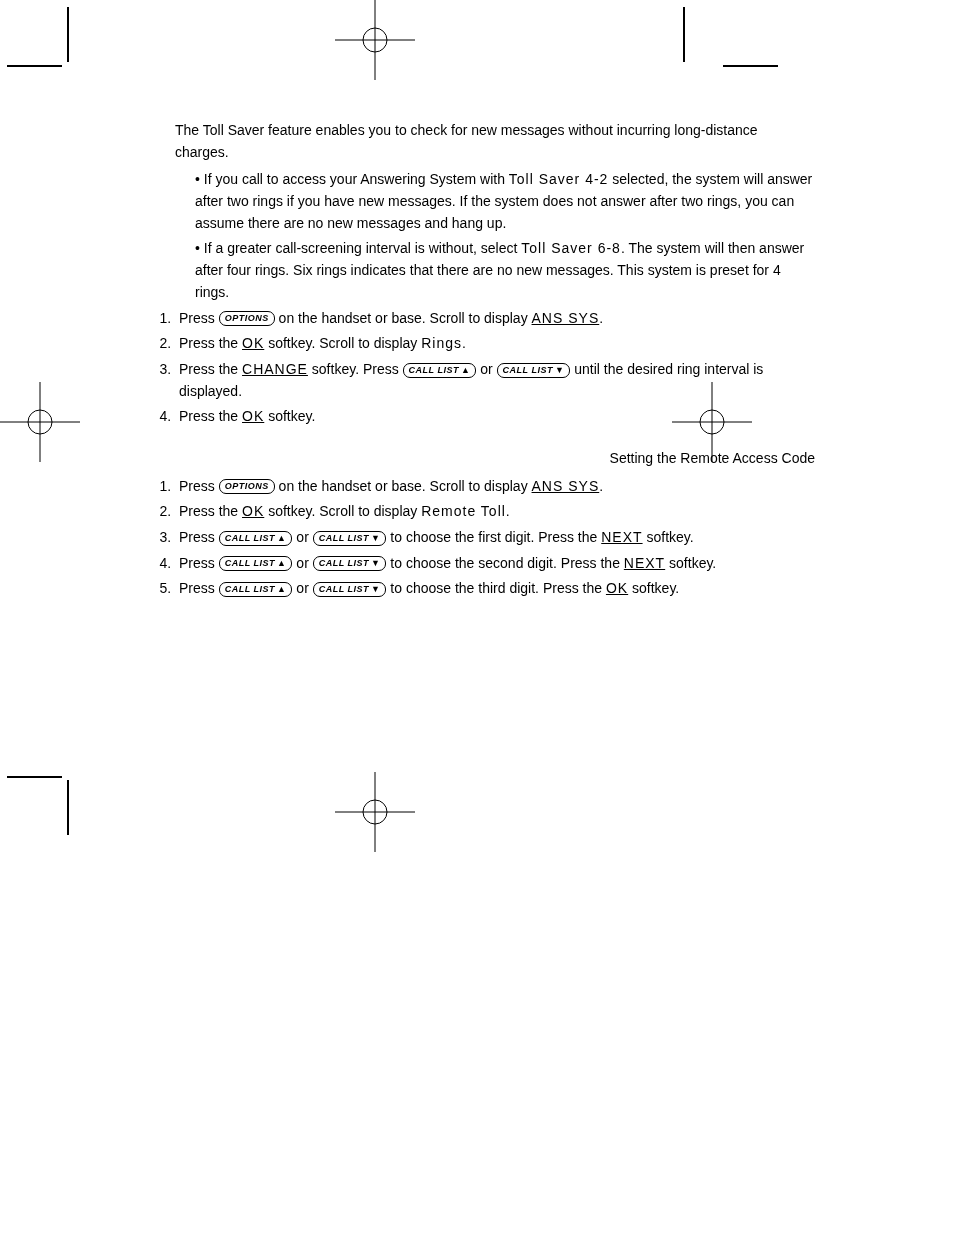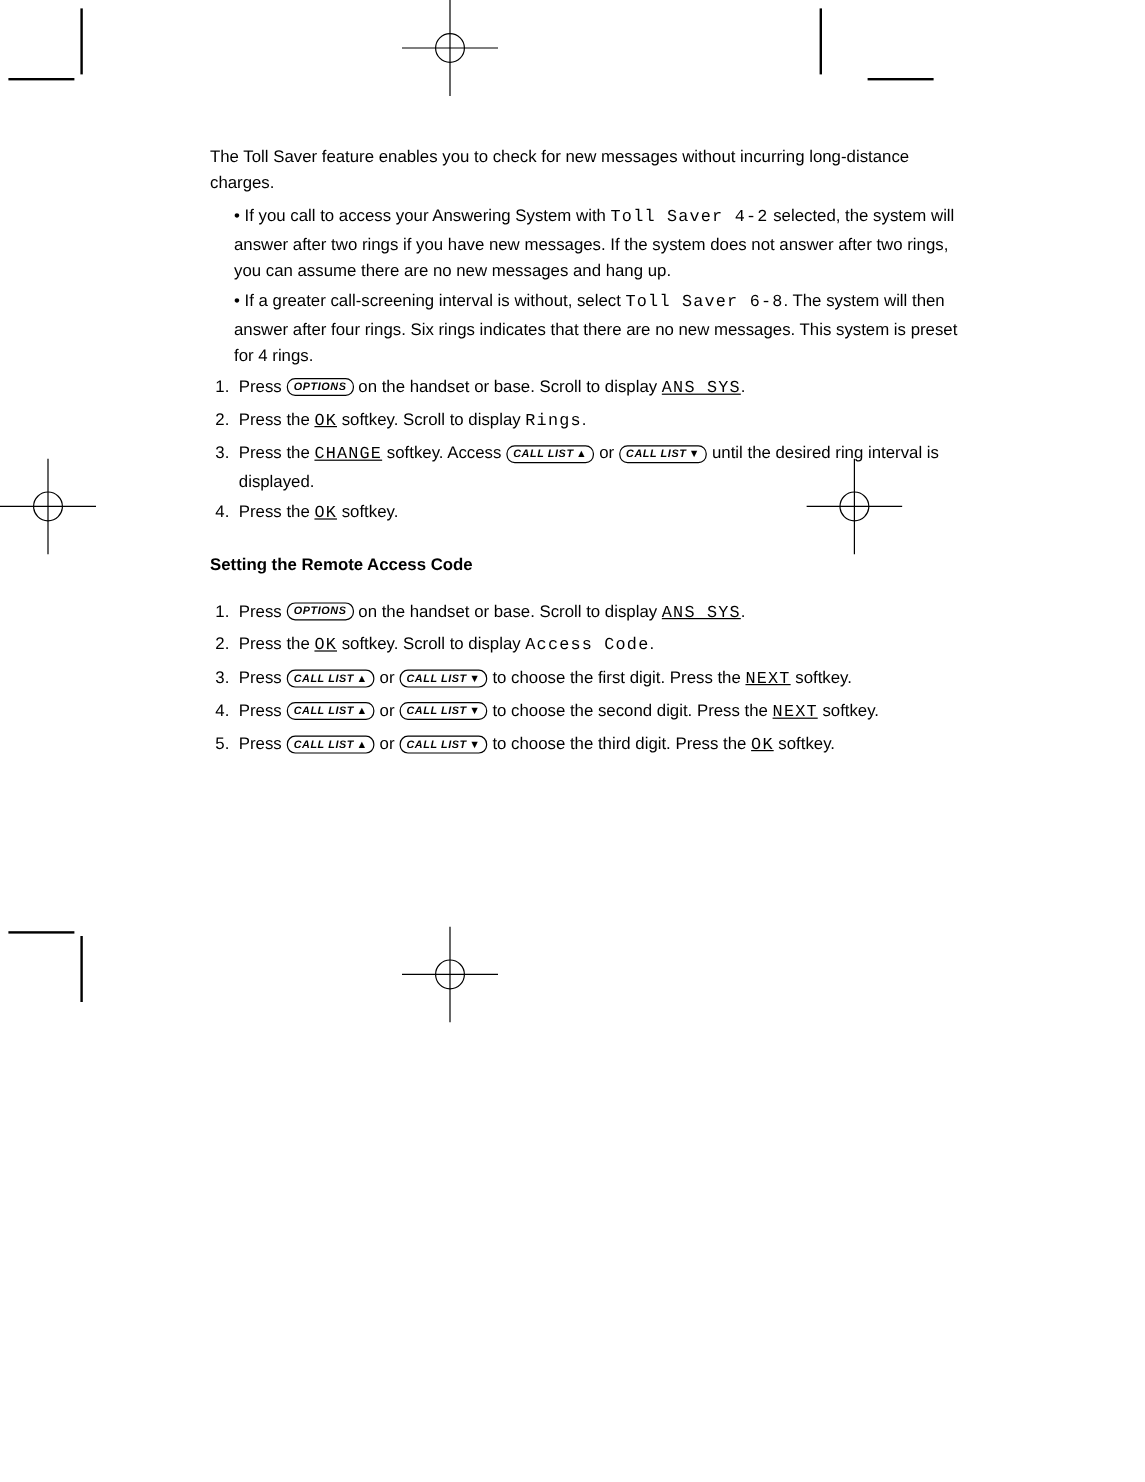--- a/index.html
+++ b/index.html
@@ -3,29 +3,29 @@
 <meta charset="utf-8">
 <style>
   * { margin: 0; padding: 0; box-sizing: border-box; }
   body { width: 954px; height: 1235px; background: #fff; position: relative; font-family: Arial, sans-serif; }
   .crop-mark { position: absolute; background: #000; }
   .cm-v { width: 2px; height: 55px; }
   .cm-h { width: 55px; height: 2px; }
   .reg-mark { position: absolute; width: 80px; height: 80px; }
   .reg-mark svg { width: 100%; height: 100%; }
   .page { position: absolute; left: 175px; top: 114px; width: 640px; font-size: 14px; line-height: 1.55; color: #000; }
-  .lcd { font-family: Liberation Mono, monospace; letter-spacing: 1px; font-size: 14px; }
+  .lcd { font-family: Liberation Sans, sans-serif; letter-spacing: 1px; font-size: 14px; }
   .u { text-decoration: underline; }
   .key-box { display: inline-block; border: 1.5px solid #000; border-radius: 7px; padding: 0 5px; font-size: 9px; font-style: italic; font-weight: bold; font-family: Arial, sans-serif; letter-spacing: 0.5px; line-height: 13px; height: 15px; vertical-align: middle; }
   .key-box .tri { font-style: normal; font-size: 9px; margin-left: 2px; }
   p { margin: 6px 0; }
-  .num-list { list-style: decimal; margin-left: 20px; }
+  .num-list { list-style: decimal; }
   .num-list li { padding-left: 4px; margin: 4px 0; }
   .bullet { padding-left: 20px; margin: 4px 0; }
-  .sec-head { font-weight: bold; margin-top: 20px; margin-bottom: 17px; }
+  .sec-head { font-weight: normal; margin-top: 20px; margin-bottom: 6px; text-align: right; }
 </style>
 </head>
 <body>
 
 <div class="crop-mark cm-v" style="left:67px; top:7px;"></div>
 <div class="crop-mark cm-h" style="left:7px; top:65px;"></div>
 
 <div class="crop-mark cm-v" style="left:683px; top:7px;"></div>
 <div class="crop-mark cm-h" style="left:723px; top:65px;"></div>
 
@@ -75,35 +75,35 @@
   </div>
 
   <ol class="num-list">
     <li>
       <span>Press </span><span class="key-box"><span>OPTIONS</span></span><span> on the handset or base. Scroll to display </span><span class="lcd u">ANS SYS</span><span>.</span>
     </li>
     <li>
       <span>Press the </span><span class="lcd u">OK</span><span> softkey. Scroll to display </span><span class="lcd">Rings</span><span>.</span>
     </li>
     <li>
-      <span>Press the </span><span class="lcd u">CHANGE</span><span> softkey. Access </span><span class="key-box"><span>CALL LIST</span><span class="tri">▲</span></span><span> or </span><span class="key-box"><span>CALL LIST</span><span class="tri">▼</span></span><span> until the desired ring interval is displayed.</span>
+      <span>Press the </span><span class="lcd u">CHANGE</span><span> softkey. Press </span><span class="key-box"><span>CALL LIST</span><span class="tri">▲</span></span><span> or </span><span class="key-box"><span>CALL LIST</span><span class="tri">▼</span></span><span> until the desired ring interval is displayed.</span>
     </li>
     <li>
       <span>Press the </span><span class="lcd u">OK</span><span> softkey.</span>
     </li>
   </ol>
 
   <div class="sec-head">Setting the Remote Access Code</div>
 
   <ol class="num-list">
     <li>
       <span>Press </span><span class="key-box"><span>OPTIONS</span></span><span> on the handset or base. Scroll to display </span><span class="lcd u">ANS SYS</span><span>.</span>
     </li>
     <li>
-      <span>Press the </span><span class="lcd u">OK</span><span> softkey. Scroll to display </span><span class="lcd">Access Code</span><span>.</span>
+      <span>Press the </span><span class="lcd u">OK</span><span> softkey. Scroll to display </span><span class="lcd">Remote Toll</span><span>.</span>
     </li>
     <li>
       <span>Press </span><span class="key-box"><span>CALL LIST</span><span class="tri">▲</span></span><span> or </span><span class="key-box"><span>CALL LIST</span><span class="tri">▼</span></span><span> to choose the first digit. Press the </span><span class="lcd u">NEXT</span><span> softkey.</span>
     </li>
     <li>
       <span>Press </span><span class="key-box"><span>CALL LIST</span><span class="tri">▲</span></span><span> or </span><span class="key-box"><span>CALL LIST</span><span class="tri">▼</span></span><span> to choose the second digit. Press the </span><span class="lcd u">NEXT</span><span> softkey.</span>
     </li>
     <li>
       <span>Press </span><span class="key-box"><span>CALL LIST</span><span class="tri">▲</span></span><span> or </span><span class="key-box"><span>CALL LIST</span><span class="tri">▼</span></span><span> to choose the third digit. Press the </span><span class="lcd u">OK</span><span> softkey.</span>
     </li>

